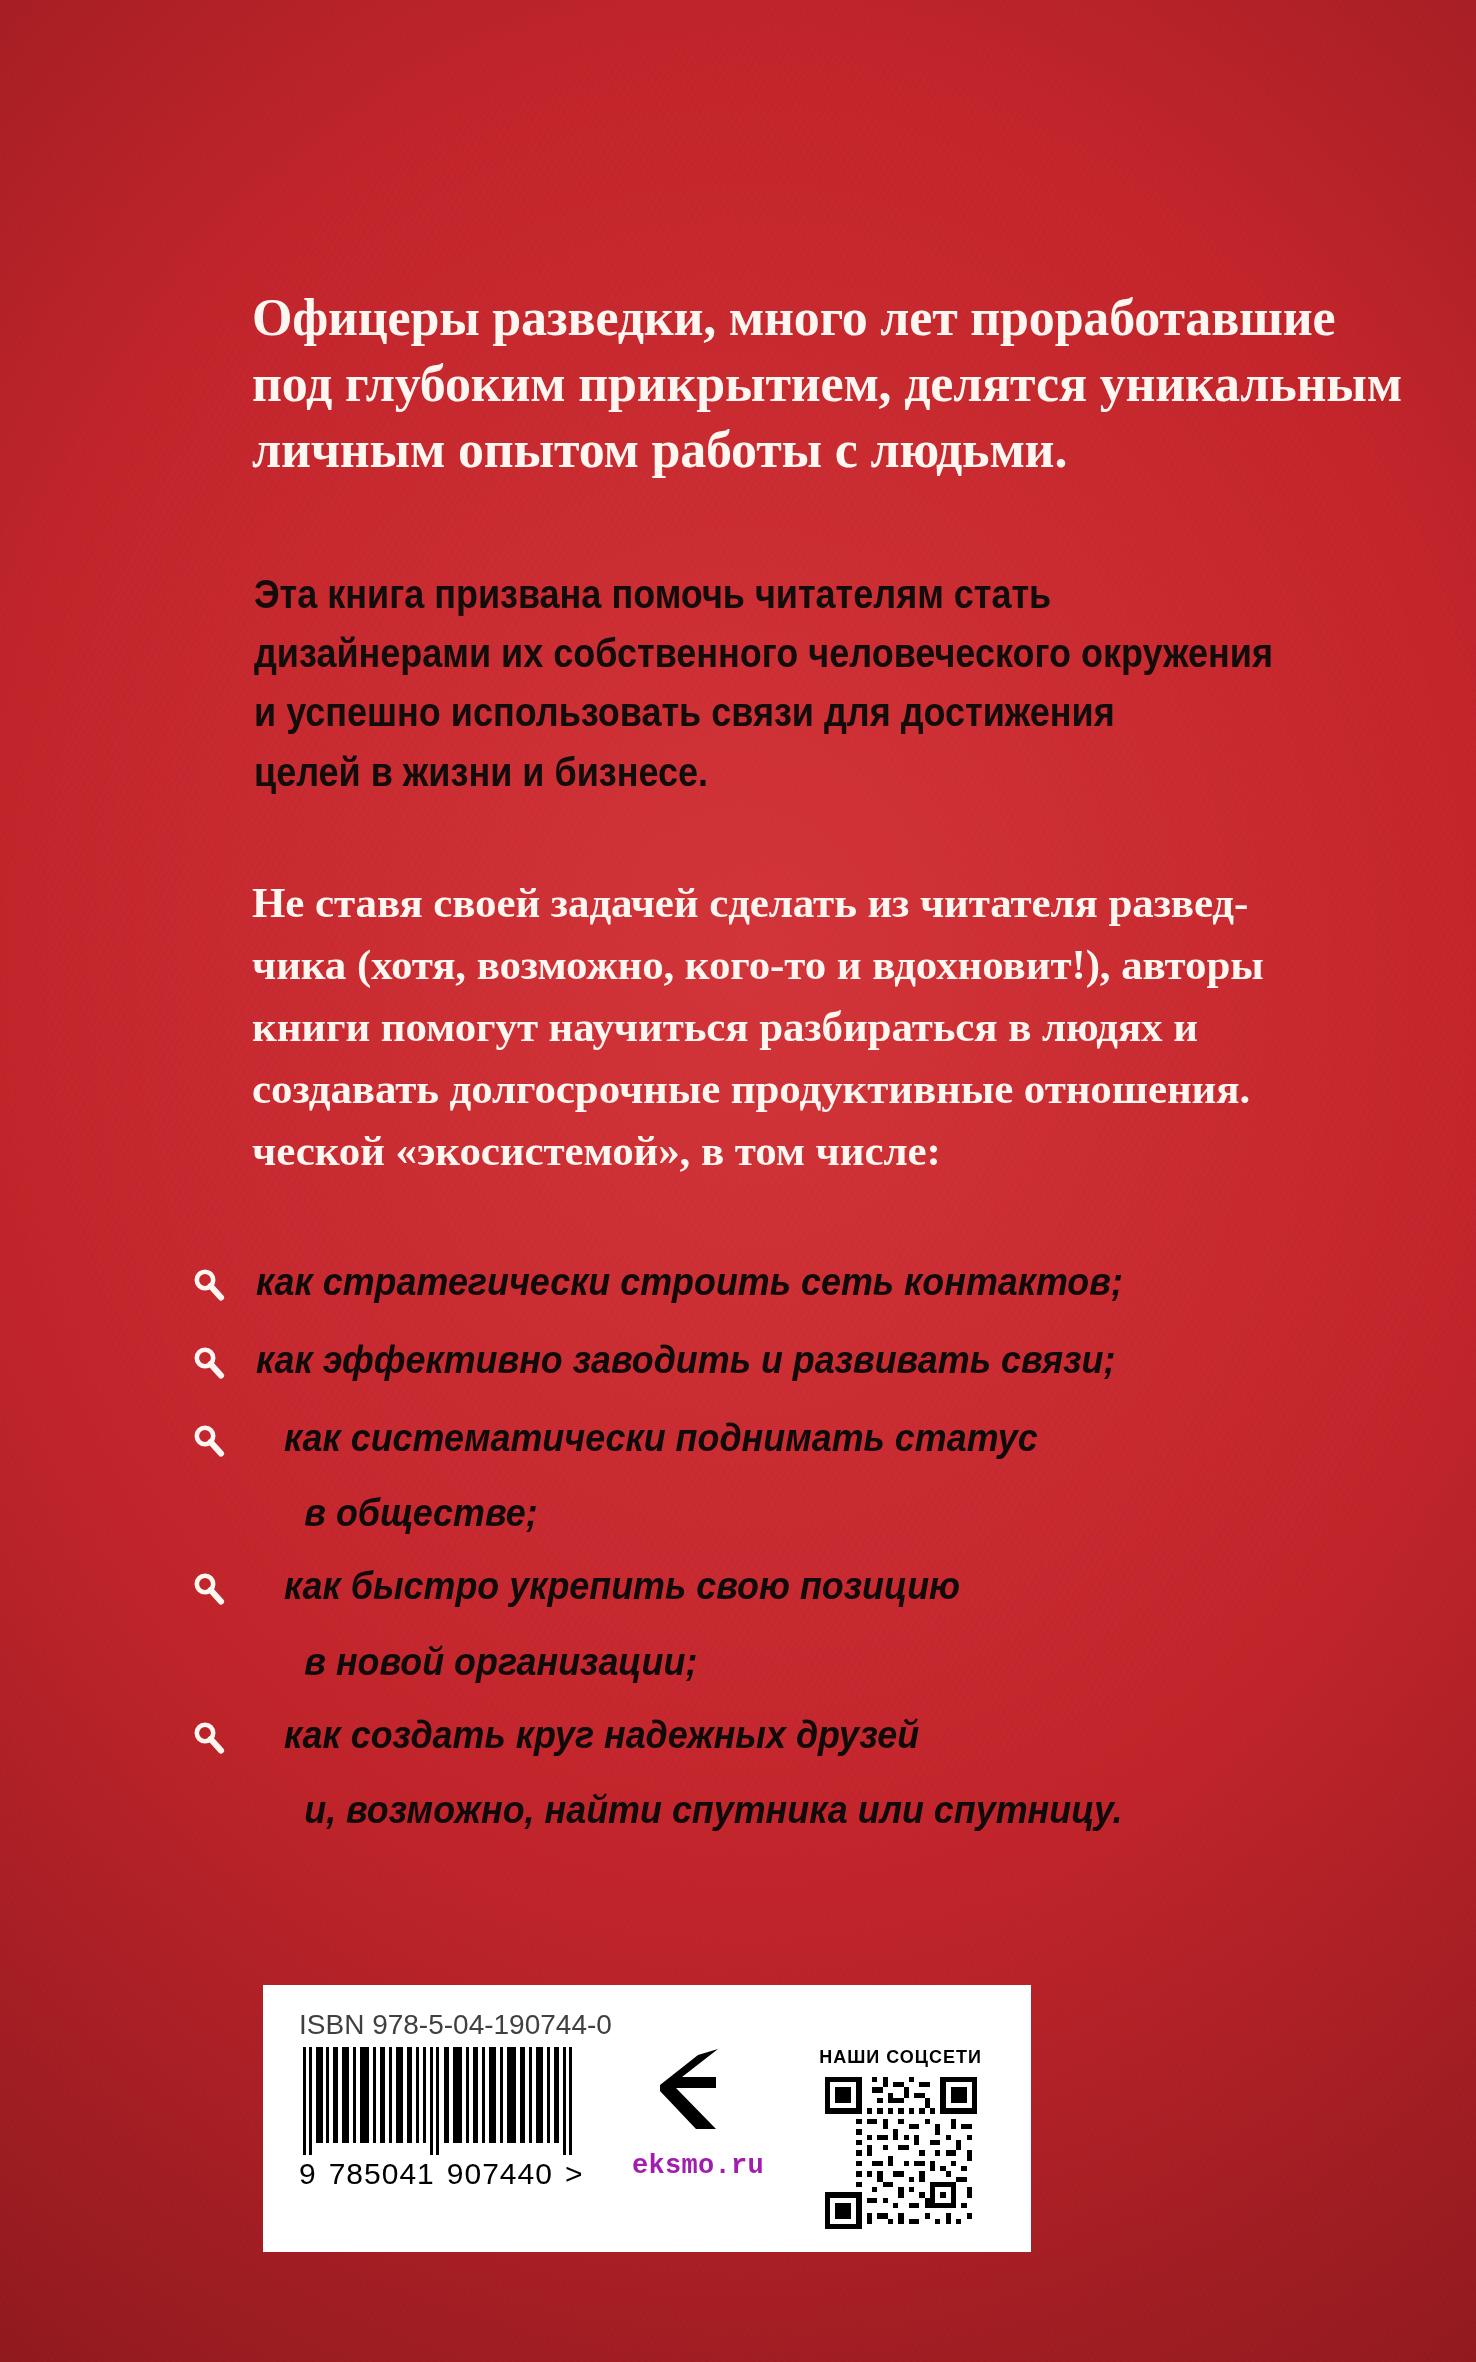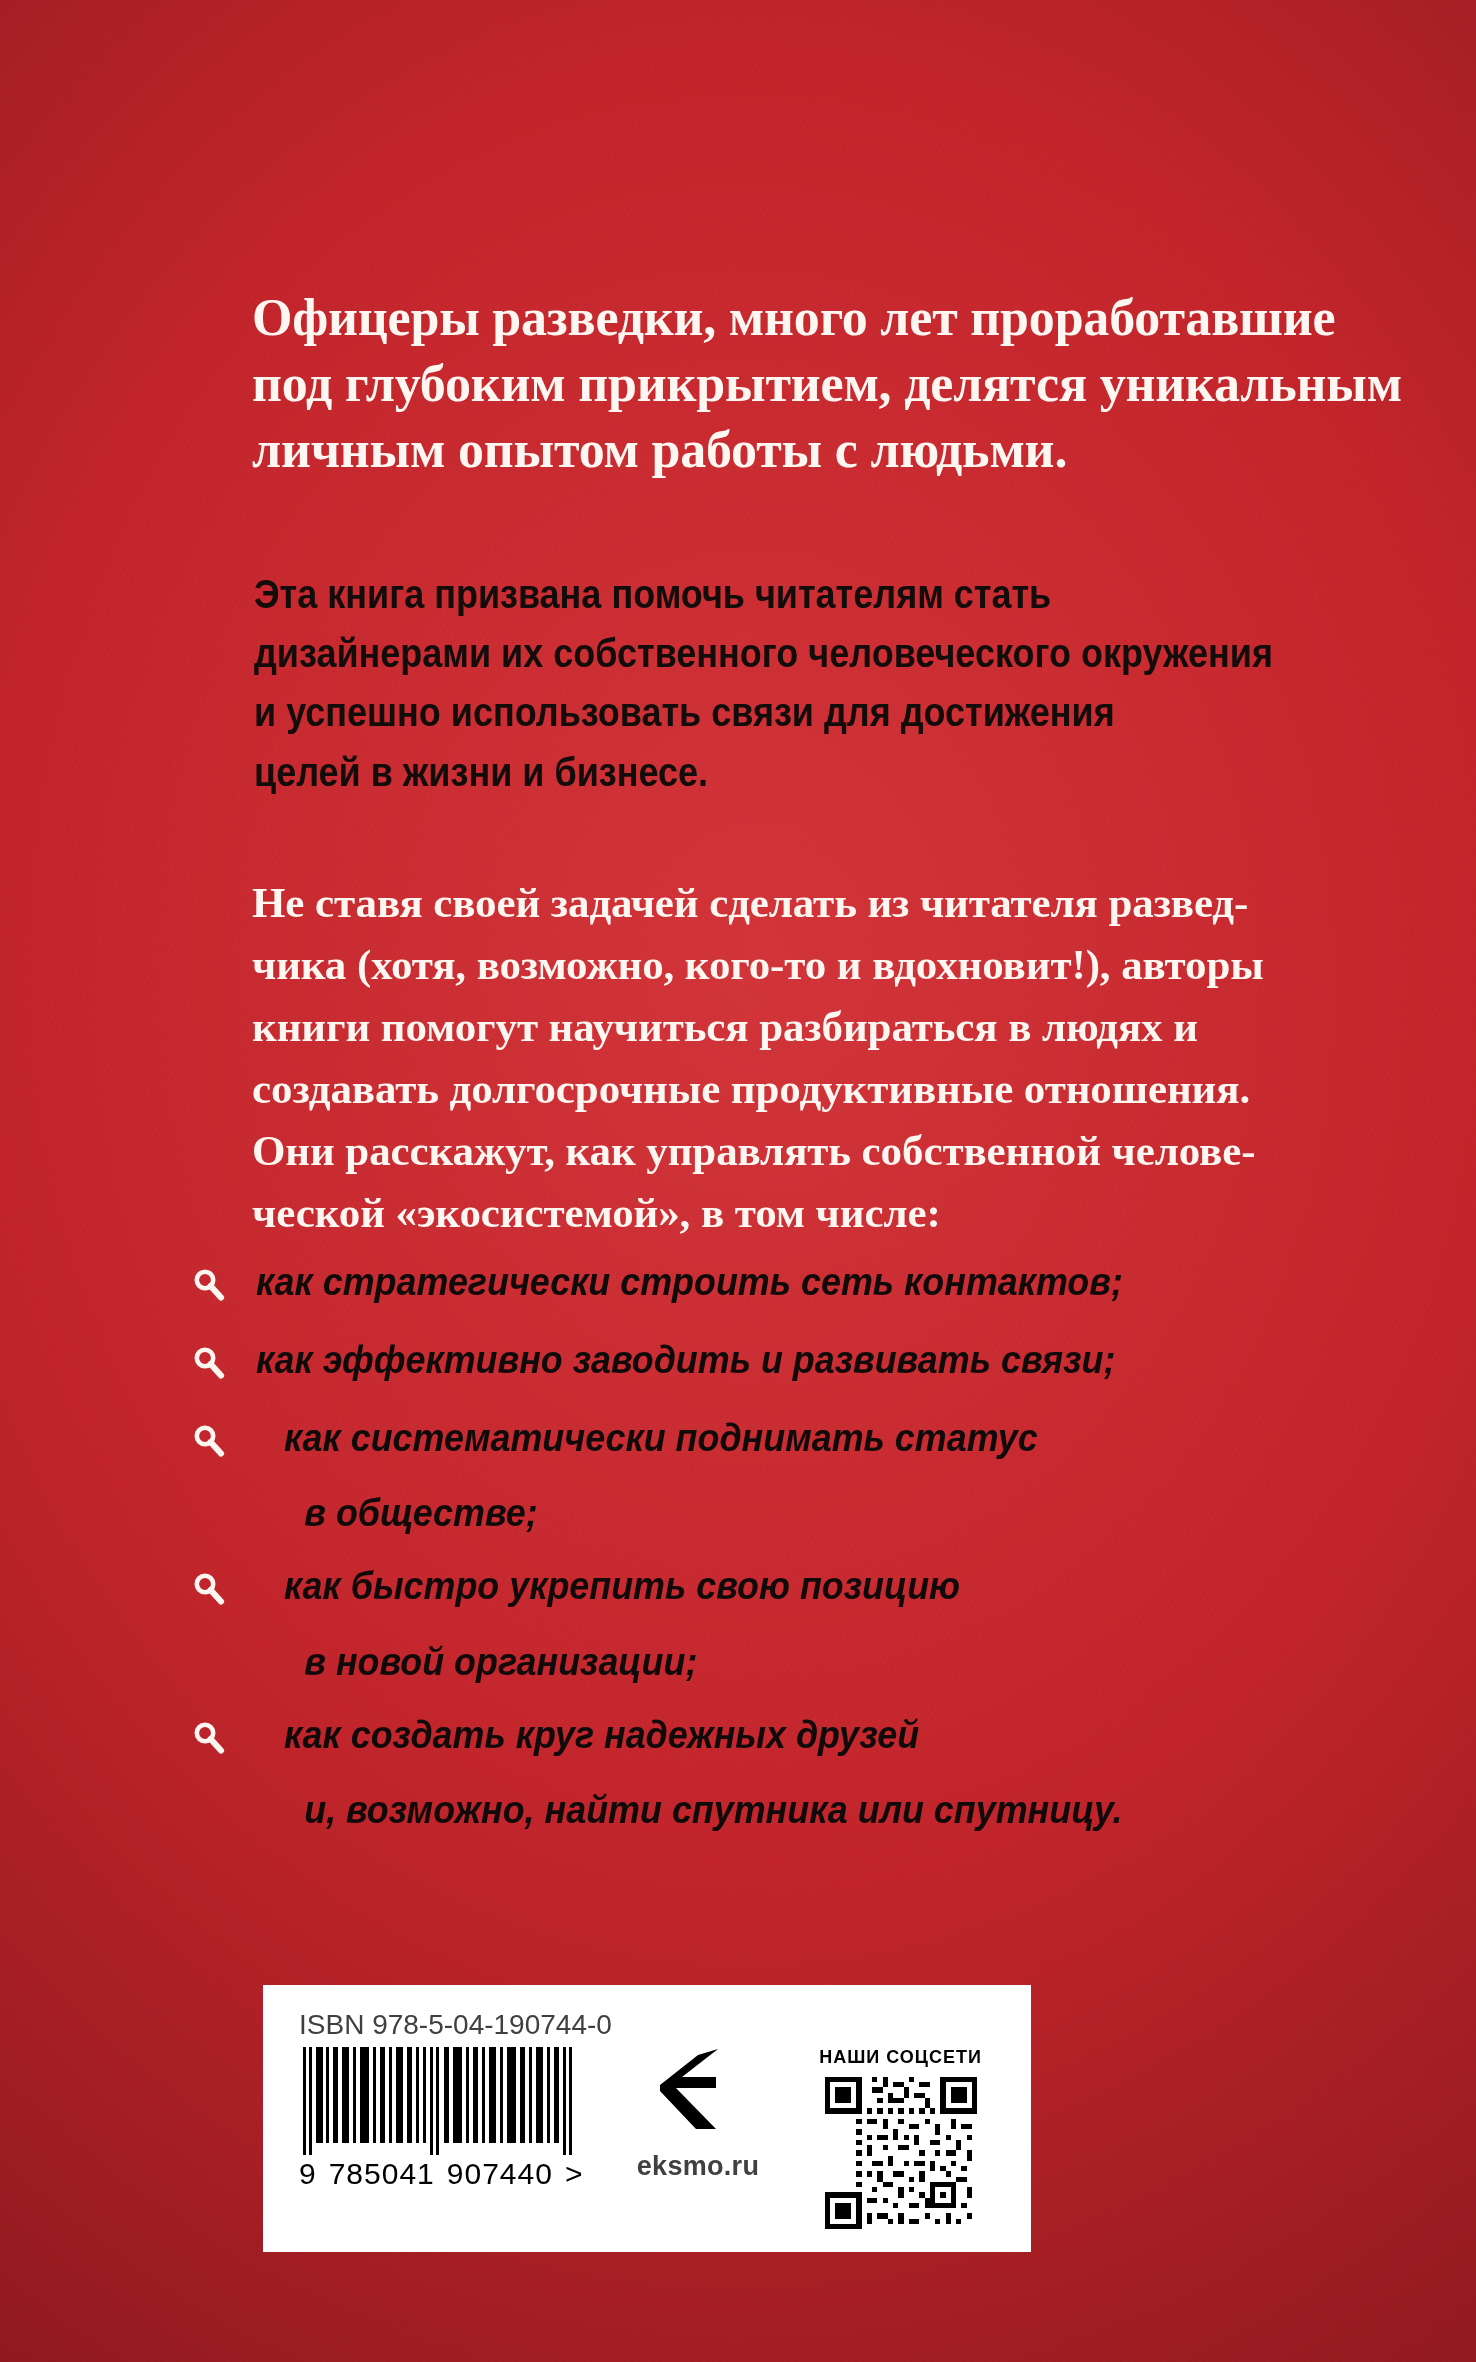--- a/index.html
+++ b/index.html
@@ -180,24 +180,24 @@
     text-align: center;
     box-sizing: border-box;
   }
   .logo-mark {
     width: 92px;
     height: 92px;
     margin: 0 auto 16px auto;
   }
   .logo-mark svg { display: block; }
   .logo-url {
-    font-family: Liberation Sans, sans-serif;
+    font-family: Liberation Mono, monospace;
     font-weight: bold;
     font-size: 27px;
-    color: #404040;
+    color: #a21caf;
     letter-spacing: 0.3px;
   }
 
   .qr-area {
     width: 215px;
     padding-top: 38px;
     text-align: center;
     box-sizing: border-box;
   }
   .qr-label {
@@ -233,21 +233,20 @@
       <span class="ln">дизайнерами их собственного человеческого окружения</span>
       <span class="ln">и успешно использовать связи для достижения</span>
       <span class="ln">целей в жизни и бизнесе.</span>
     </div>
 
     <div class="blocklight">
       <span class="ln">Не ставя своей задачей сделать из читателя развед-</span>
       <span class="ln">чика (хотя, возможно, кого-то и вдохновит!), авторы</span>
       <span class="ln">книги помогут научиться разбираться в людях и</span>
       <span class="ln">создавать долгосрочные продуктивные отношения.</span>
-      <span class="ln">Они расскажут, как управлять собственной челове-</span>
       <span class="ln">ческой «экосистемой», в том числе:</span>
     </div>
 
     <div class="bullets">
 
       <div class="bullet-row">
         <span class="bullet-icon">
           <svg width="38" height="38" viewBox="0 0 38 38">
             <circle cx="15" cy="14" r="8.2" fill="none" stroke="#fdf6f1" stroke-width="4.6"></circle>
             <line x1="20.6" y1="20" x2="31" y2="31.5" stroke="#fdf6f1" stroke-width="6.2" stroke-linecap="round"></line>

